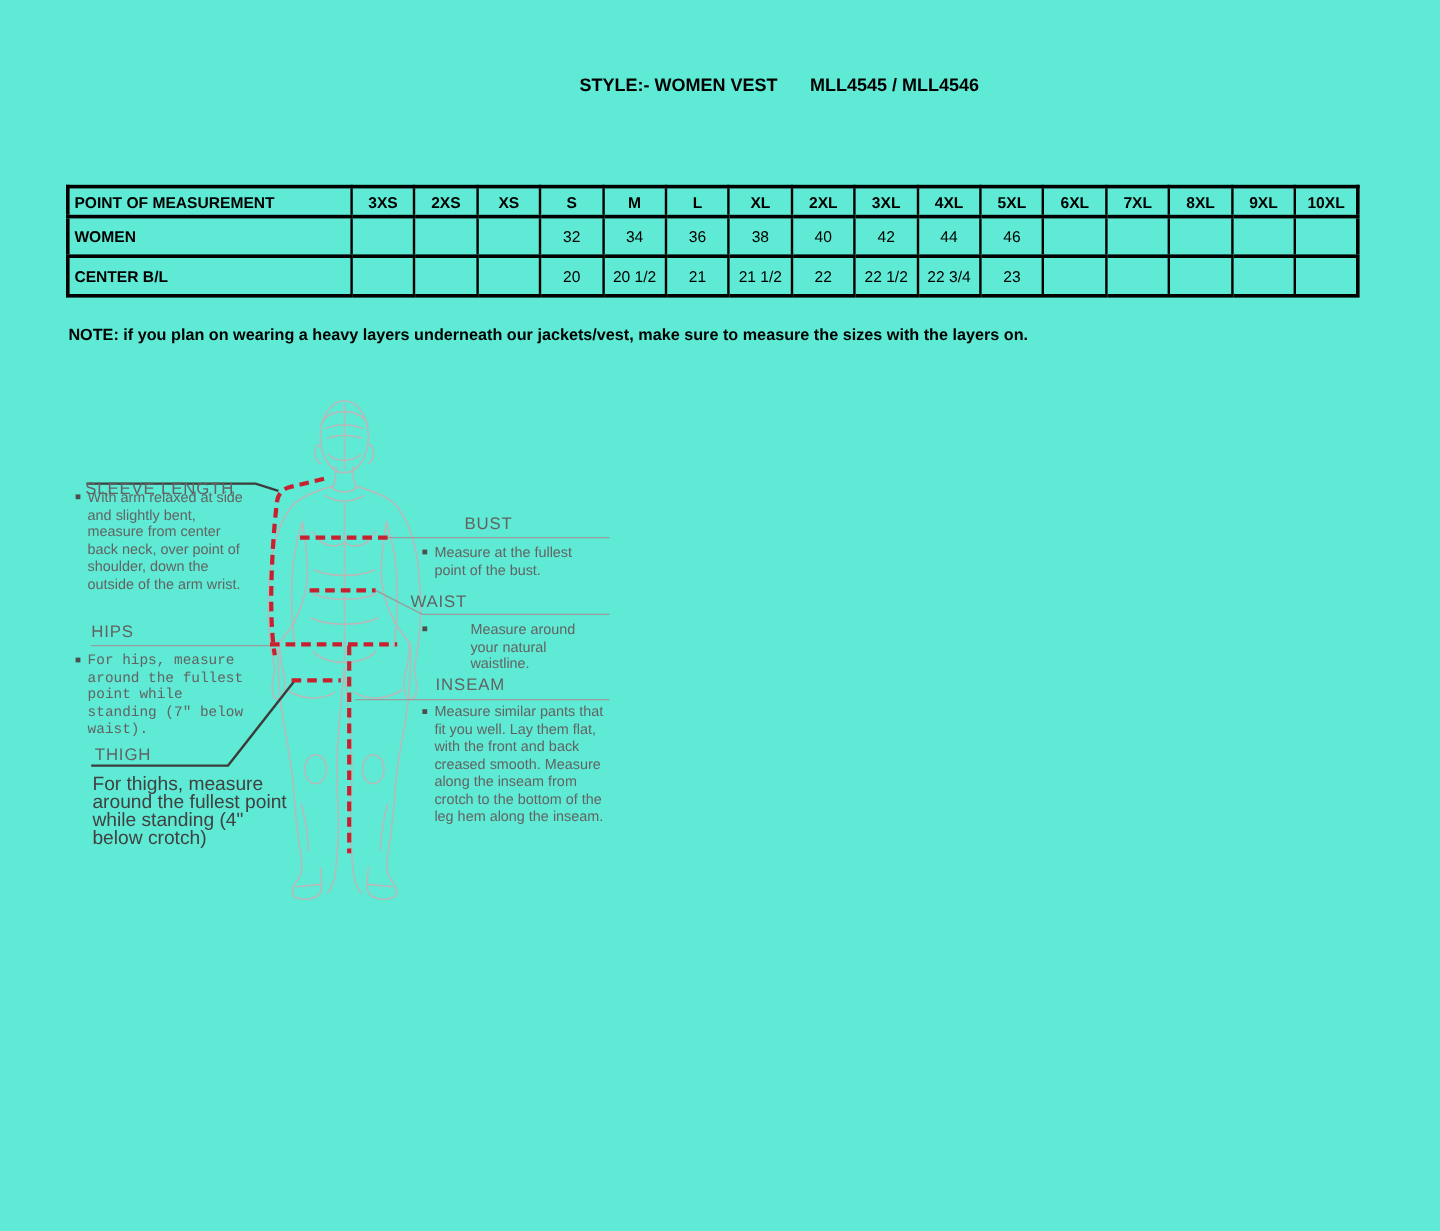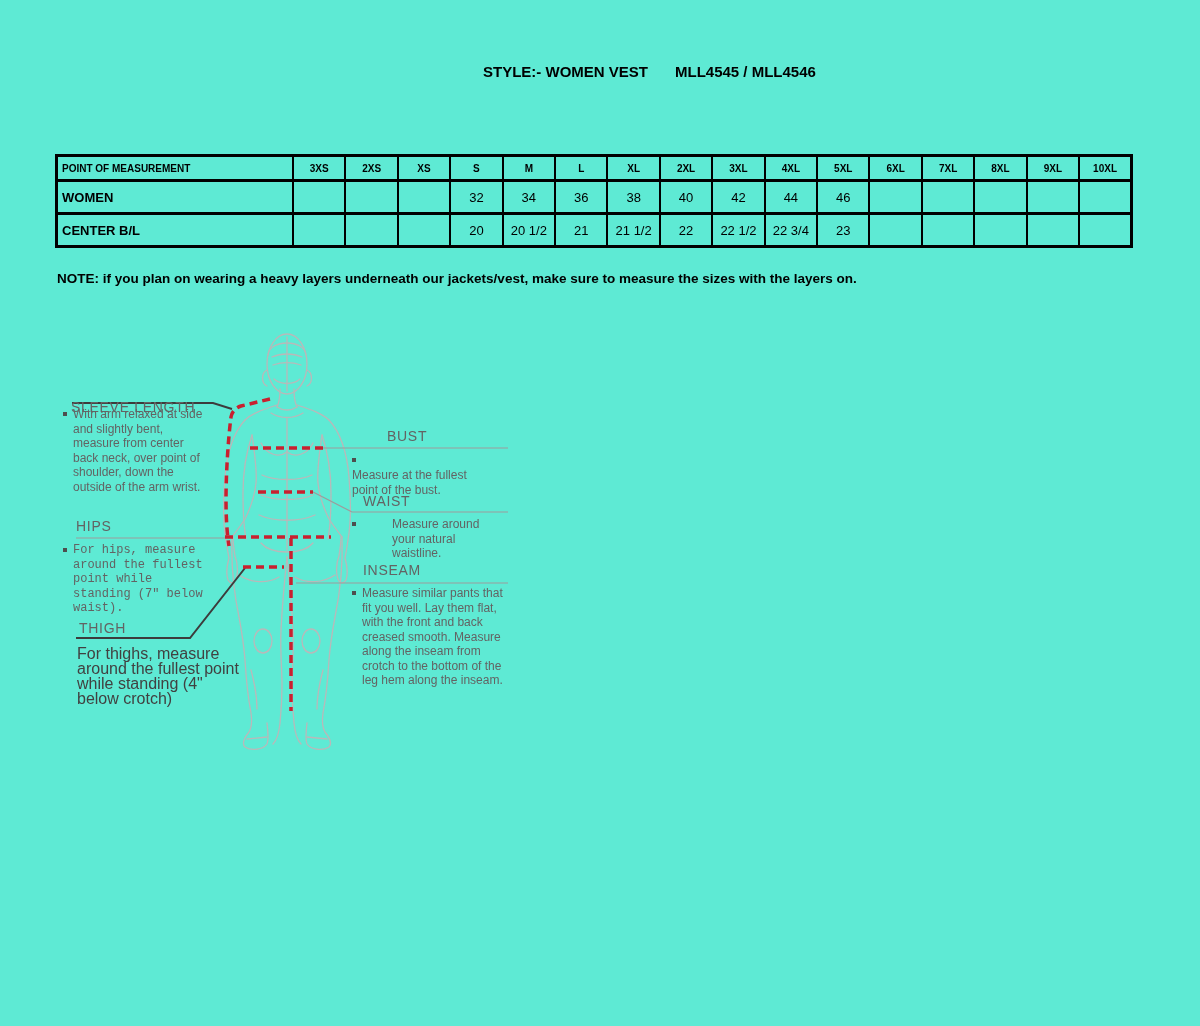--- a/index.html
+++ b/index.html
@@ -10,21 +10,21 @@
   .title{position:absolute;left:483px;top:63px;font-size:15px;font-weight:bold;white-space:nowrap;}
   .title .code{margin-left:27px;}
 
   
   #size-table{position:absolute;left:55px;top:154px;width:1078px;
               border-collapse:collapse;table-layout:fixed;border:3px solid var(--table-border,#000);}
   #size-table th,#size-table td{border:2px solid var(--table-border,#000);border-bottom:3px solid var(--table-border,#000);
               padding:0;overflow:hidden;white-space:nowrap;}
   #size-table thead tr{height:25px;}
   #size-table tbody tr{height:33px;}
-  #size-table th{font-size:10px;font-weight:bold;text-align:center;}
+  #size-table th{font-size:13px;font-weight:bold;text-align:center;}
   #size-table td{font-size:13px;font-weight:normal;text-align:center;}
   #size-table .lab{width:230px;text-align:left;padding-left:4px;font-weight:bold;}
 
   
   .note{position:absolute;left:57px;top:271px;font-size:13.5px;font-weight:bold;}
 
   
   .diagram{position:absolute;left:0;top:0;width:1200px;height:1026px;}
   .dsvg{position:absolute;left:55px;top:325px;}
   .f{fill:none;stroke:var(--figure-line,#b9b9b9);stroke-width:1.3;stroke-linecap:round;}
@@ -185,26 +185,26 @@
       <span class="bl"></span>
       <span>For hips, measure around the fullest point while standing (7" below waist).</span>
     </div>
 
     <div class="gh" style="left:79px;top:620px;">THIGH</div>
     <div class="gt gtd" style="left:77px;top:646px;width:162px;">
       <span>For thighs, measure around the fullest point while standing (4" below crotch)</span>
     </div>
 
     <div class="gh" style="left:364px;top:428px;margin-left:23px;">BUST</div>
-    <div class="gt" style="left:352px;top:453px;width:134px;flex-direction:column;">
+    <div class="gt" style="left:352px;top:453px;width:134px;">
       <span class="bl"></span>
       <span>Measure at the fullest point of the bust.</span>
     </div>
 
-    <div class="gh" style="left:363px;top:493px;">WAIST</div>
+    <div class="gh" style="left:342px;top:493px;">WAIST</div>
     <div class="gt" style="left:352px;top:517px;width:134px;gap:36px;">
       <span class="bl"></span>
       <span>Measure around your natural waistline.</span>
     </div>
 
     <div class="gh" style="left:363px;top:562px;">INSEAM</div>
     <div class="gt" style="left:352px;top:586px;width:156px;">
       <span class="bl"></span>
       <span>Measure similar pants that fit you well. Lay them flat, with the front and back creased smooth. Measure along the inseam from crotch to the bottom of the leg hem along the inseam.</span>
     </div>

